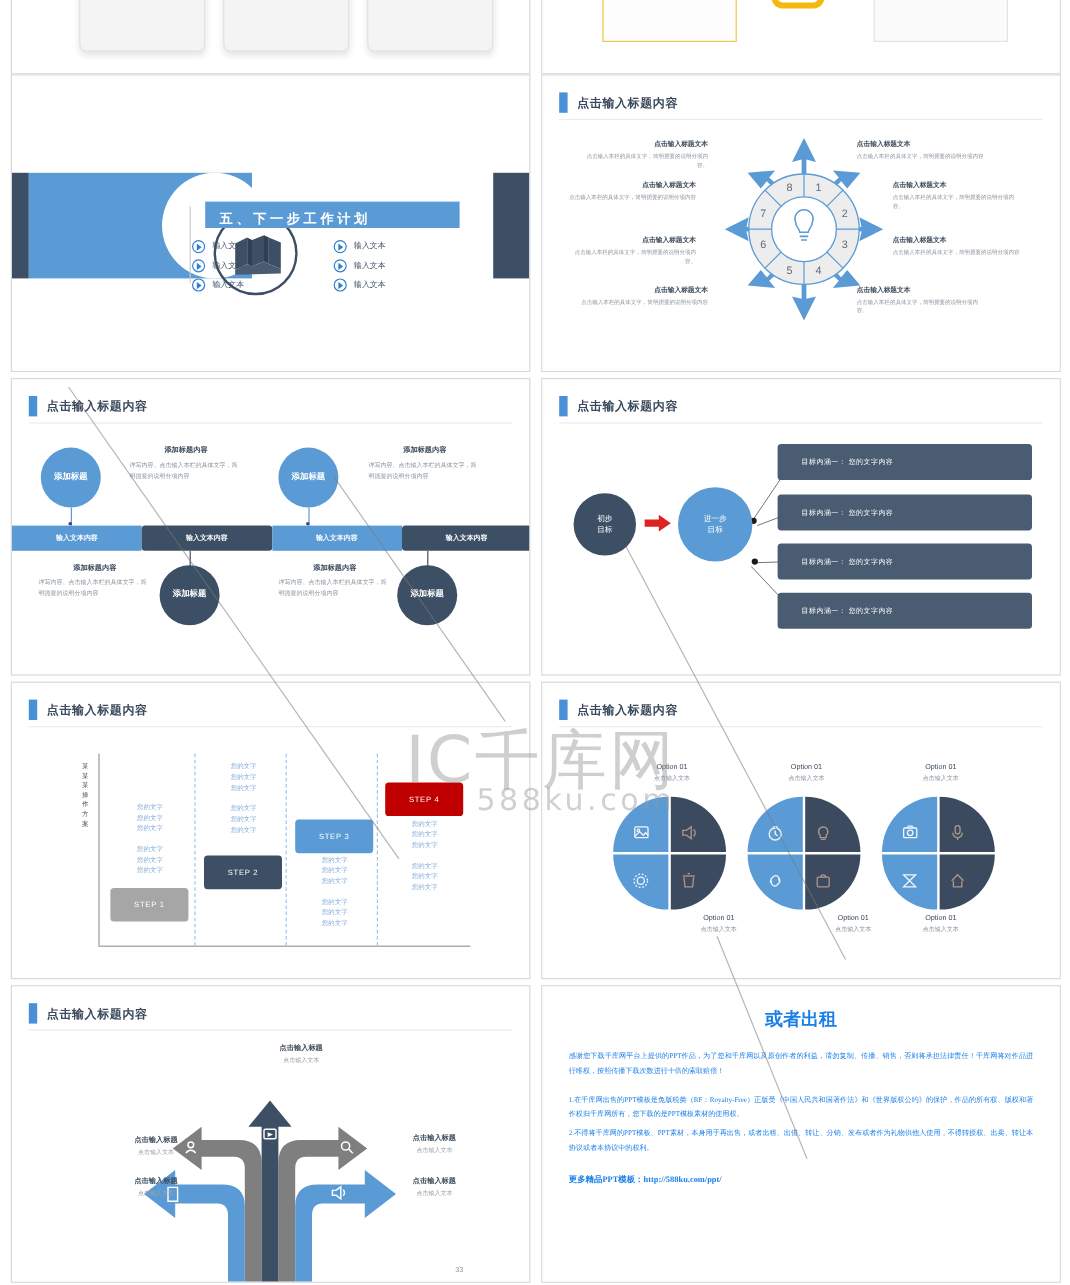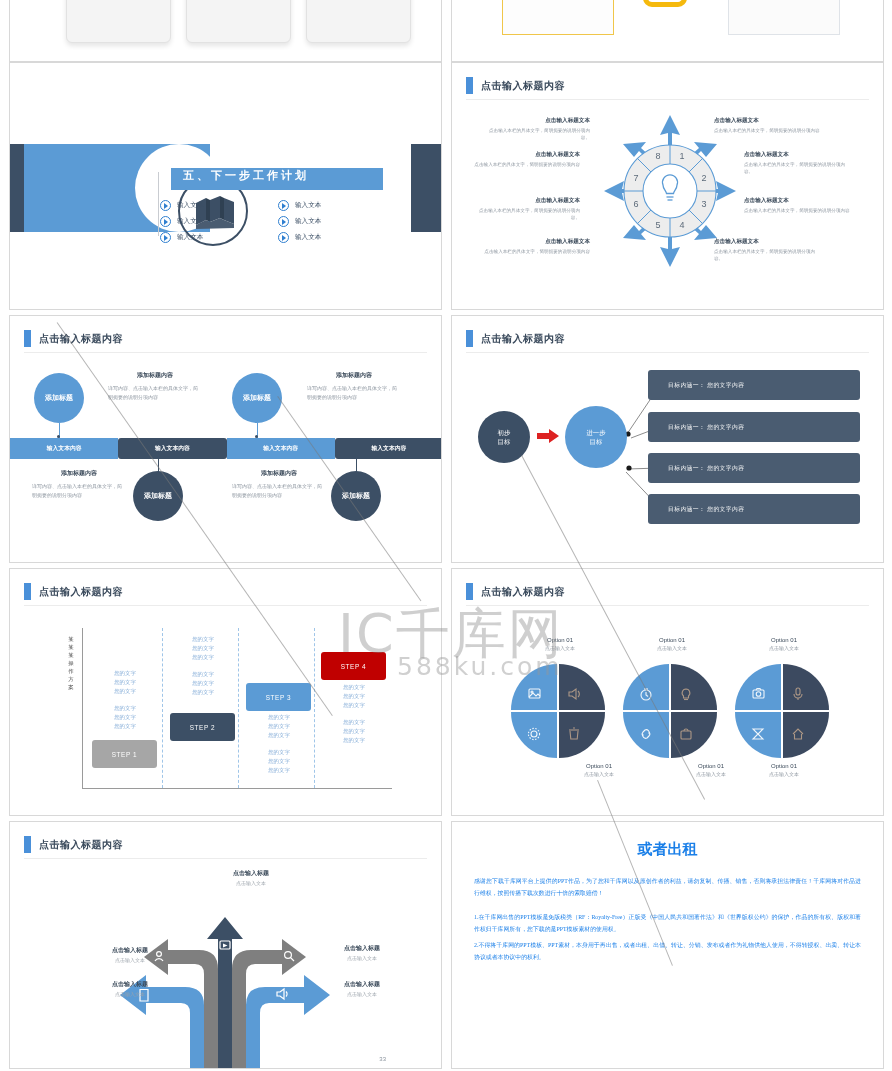--- a/index.html
+++ b/index.html
@@ -63,21 +63,21 @@
   .sec-darkL { position:absolute; left:0px; top:81px; width:14px; height:88px; background:#3c4f65; }
   .sec-blue  { position:absolute; left:14px; top:81px; width:186px; height:88px; background:#5b9bd5; }
   .sec-notch { position:absolute; left:125px; top:81px; width:88px; height:88px;
                border-radius:50%; background:#ffffff; }
   .sec-darkR { position:absolute; right:0px; top:81px; width:30px; height:88px; background:#3c4f65; }
   .sec-ring  { position:absolute; left:51px; top:32px; width:70px; height:70px;
                border-radius:50%; border:2px solid #3c4f65; }
   .book { position:absolute; left:12px; top:17px; width:46px; height:36px; }
   .sec-vline { position:absolute; left:148px; top:28px; width:1px; height:64px; background:#c9ccd1; }
   .sec-tbar  { position:absolute; left:161px; top:24px; width:212px; height:22px; background:#5b9bd5;
-               display:flex; align-items:flex-start; }
+               display:flex; align-items:flex-end; }
   .sec-tbar span { font-size:11px; color:#fff; letter-spacing:3px; padding-left:12px; font-weight:bold; }
   .sec-items { position:absolute; left:150px; top:53px; width:230px; }
   .sec-col { position:absolute; top:0; width:112px; }
   .sec-col.a { left:0; } .sec-col.b { left:118px; }
   .sec-li { display:flex; align-items:center; height:16px; }
   .sec-li .pl { width:11px; height:11px; border-radius:50%; border:1.6px solid #2f7fd0;
       position:relative; margin-right:6px; flex:none; }
   .sec-li .pl::after { content:""; position:absolute; left:3.4px; top:2.4px;
       border-left:4.4px solid #2f7fd0; border-top:3px solid transparent; border-bottom:3px solid transparent; }
   .sec-li .lb { font-size:6.6px; color:#3c4f65; }
@@ -682,20 +682,21 @@
     </div>
   </div>
 
   <div class="slide r4 r4r">
     <div class="slide-inner">
       <div class="cw">
         <h1>或者出租</h1>
         <p>感谢您下载千库网平台上提供的PPT作品，为了您和千库网以及原创作者的利益，请勿复制、传播、销售，否则将承担法律责任！千库网将对作品进行维权，按照传播下载次数进行十倍的索取赔偿！</p>
         <p class="gap">1.在千库网出售的PPT模板是免版税类（RF：Royalty-Free）正版受《中国人民共和国著作法》和《世界版权公约》的保护，作品的所有权、版权和著作权归千库网所有，您下载的是PPT模板素材的使用权。</p>
         <p>2.不得将千库网的PPT模板、PPT素材，本身用于再出售，或者出租、出借、转让、分销、发布或者作为礼物供他人使用，不得转授权、出卖、转让本协议或者本协议中的权利。</p>
+        <p class="more">更多精品PPT模板：http://588ku.com/ppt/</p>
       </div>
     </div>
   </div>
 </div>
 
 <div class="wm">
   <div class="diag" style="left:278px;top:396px;width:250px;transform:rotate(55deg);"></div>
   <div class="diag" style="left:332px;top:716px;width:480px;transform:rotate(-125deg);"></div>
   <div class="diag" style="left:522px;top:455px;width:390px;transform:rotate(62deg);"></div>
   <div class="diag" style="left:598px;top:780px;width:200px;transform:rotate(68deg);"></div>

